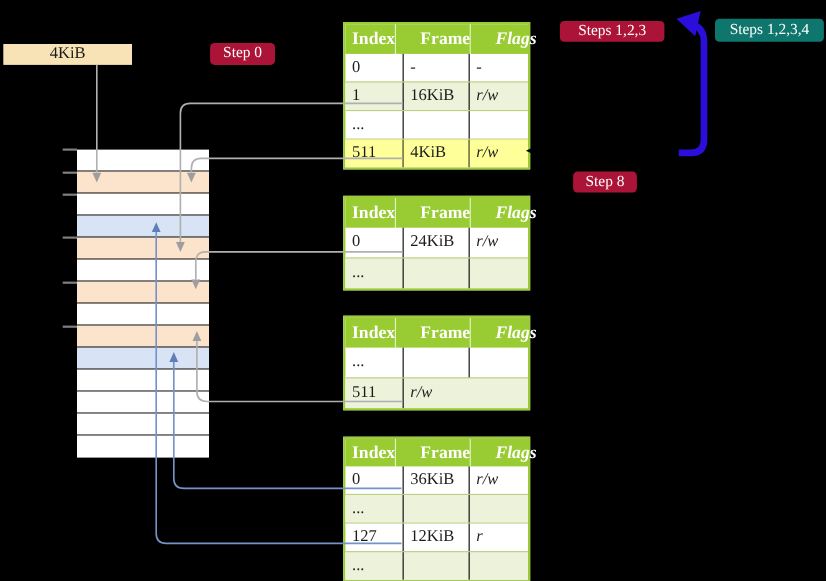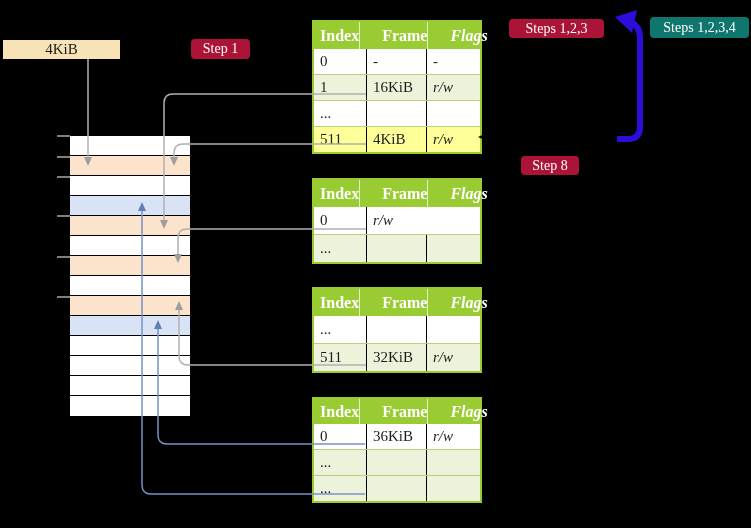--- a/index.html
+++ b/index.html
@@ -55,21 +55,21 @@
   
   #overlay{position:absolute;left:0;top:0;z-index:10;pointer-events:none;}
 </style>
 </head>
 <body>
 
 <div id="cr3box">
   <span>4KiB</span>
 </div>
 
-<div id="step0" class="badge red">Step 1</div>
+<div id="step0" class="badge red">Step 0</div>
 <div id="steps123" class="badge red">Steps 1,2,3</div>
 <div id="steps1234" class="badge violet">Steps 1,2,3,4</div>
 <div id="step4" class="badge red">Step 8</div>
 
 <div id="memstack">
   <div class="mem-row white"></div>
   <div class="mem-row peach"></div>
   <div class="mem-row white"></div>
   <div class="mem-row blue"></div>
   <div class="mem-row peach"></div>
@@ -120,20 +120,21 @@
 </div>
 
 <div id="table2" class="ptable t2t">
   <div class="thead">
     <div class="th c1">Index</div>
     <div class="th c2">Frame</div>
     <div class="th c3">Flags</div>
   </div>
   <div class="trow">
     <div class="td c1">0</div>
+    <div class="td c2">24KiB</div>
     <div class="td c3">r/w</div>
   </div>
   <div class="trow tint">
     <div class="td c1">...</div>
     <div class="td c2"></div>
     <div class="td c3"></div>
   </div>
 </div>
 
 <div id="table3" class="ptable t3t">
@@ -142,41 +143,45 @@
     <div class="th c2">Frame</div>
     <div class="th c3">Flags</div>
   </div>
   <div class="trow">
     <div class="td c1">...</div>
     <div class="td c2"></div>
     <div class="td c3"></div>
   </div>
   <div class="trow tint">
     <div class="td c1">511</div>
-    <div class="td c2">32KiB</div>
     <div class="td c3">r/w</div>
   </div>
 </div>
 
 <div id="table4" class="ptable t4t">
   <div class="thead">
     <div class="th c1">Index</div>
     <div class="th c2">Frame</div>
     <div class="th c3">Flags</div>
   </div>
   <div class="trow">
     <div class="td c1">0</div>
     <div class="td c2">36KiB</div>
     <div class="td c3">r/w</div>
   </div>
   <div class="trow tint">
     <div class="td c1">...</div>
     <div class="td c2"></div>
     <div class="td c3"></div>
   </div>
+  <div class="trow">
+    <div class="td c1">127</div>
+    <div class="td c2">12KiB</div>
+    <div class="td c3">r</div>
+  </div>
   <div class="trow tint">
     <div class="td c1">...</div>
     <div class="td c2"></div>
     <div class="td c3"></div>
   </div>
 </div>
 
 <svg id="overlay" width="751" height="528" viewBox="0 0 751 528">
 
   <g stroke="#B0B0B0" stroke-width="1.5" fill="none">

